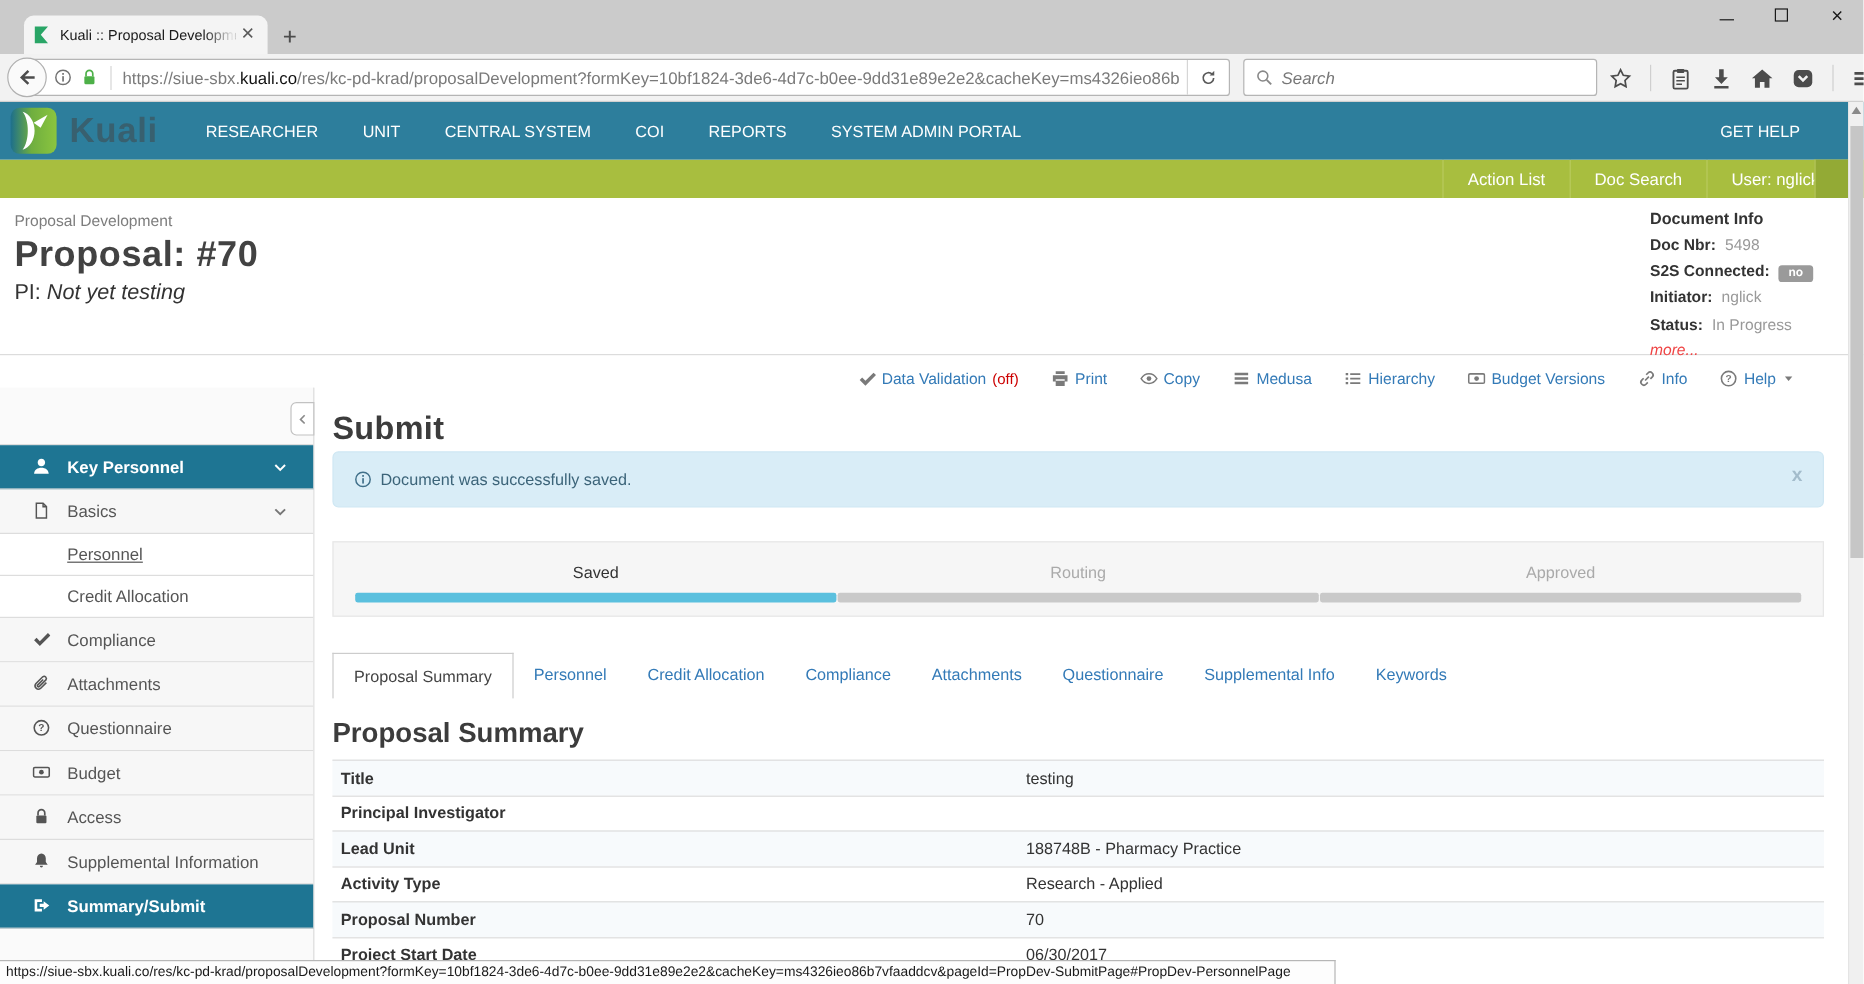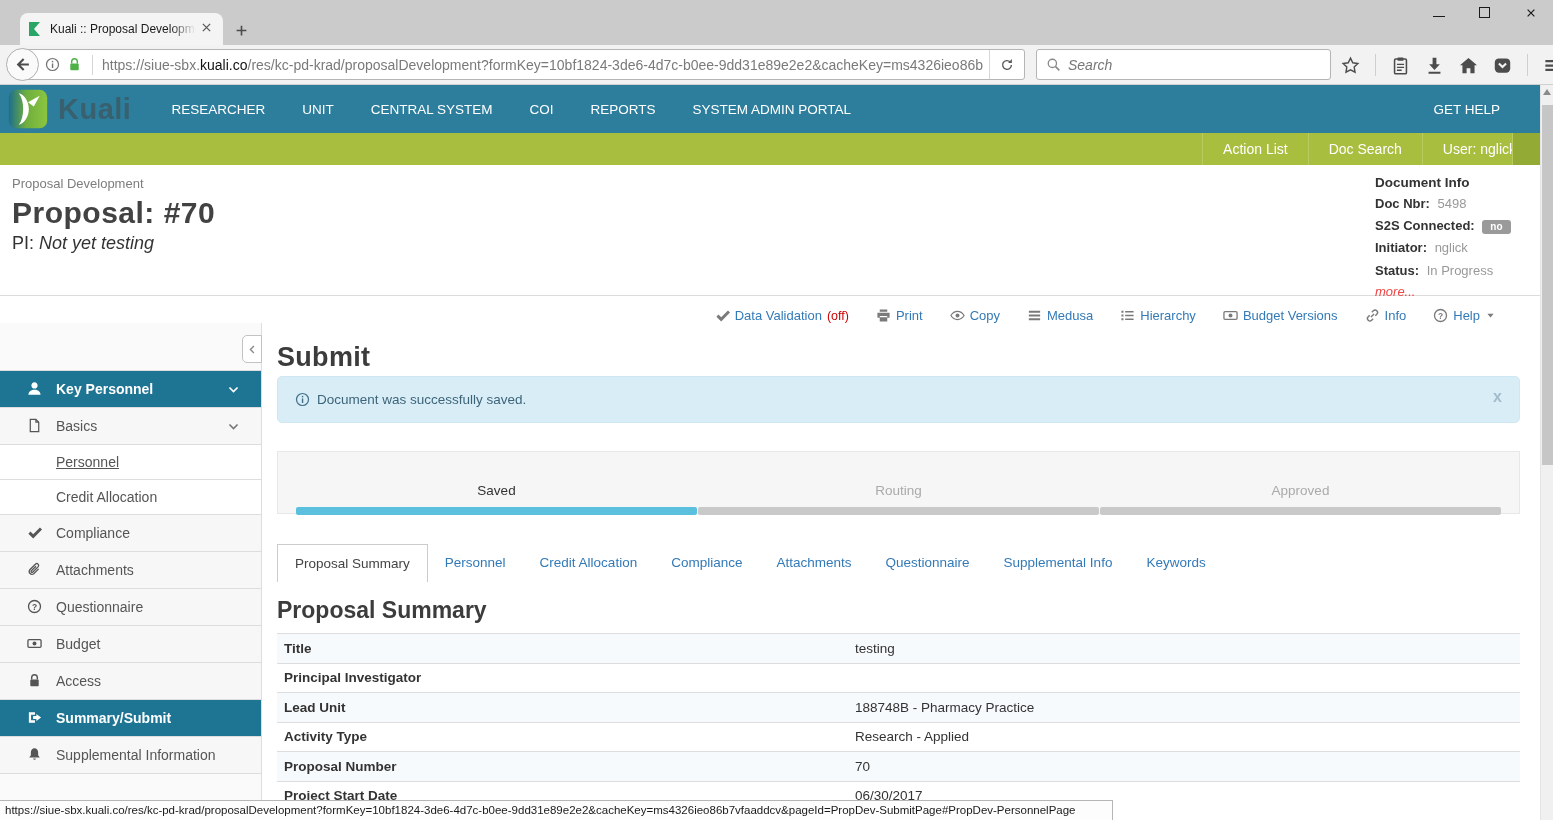--- a/index.html
+++ b/index.html
@@ -112,21 +112,21 @@
 
   .main { flex:1; background:#fff; padding-left:15px; overflow:hidden; }
   .page-title { font-size:27px; color:#3c3c3c; font-weight:bold; letter-spacing:.3px; margin-top:19px; }
   .alert-info { margin-top:3px; width:1243px; height:47px; background:#d9edf7; border:1px solid #cfe7f3;
        border-radius:5px; display:flex; align-items:center; padding:0 17px; position:relative; }
   .alert-info .aicon { width:15px; height:15px; color:#41708a; margin-right:7px; flex:none; }
   .alert-text { font-size:13.5px; color:#3c6479; }
   .alert-close { position:absolute; right:17px; top:11px; color:#a3bccb; font-weight:bold; font-size:16px; }
 
   .progress-panel { margin-top:28px; width:1243px; height:63px; background:#f6f6f6; border:1px solid #e7e7e7;
-       display:flex; gap:1px; padding:31px 18px 0; }
+       display:flex; gap:1px; padding:18px 18px 0; }
   .step { flex:1; text-align:center; }
   .step-label { font-size:13.5px; color:#aaa; margin-bottom:9px; }
   .step.active .step-label { color:#333; }
   .step-bar { height:8px; background:#c9c9c9; border-radius:2px; }
   .step.active .step-bar { background:#5bc0de; }
 
   .tabs-row { margin-top:30px; display:flex; align-items:stretch; height:38px; }
   .tab-item { font-size:13.5px; color:#337ab7; padding:11px 17px; cursor:default; white-space:nowrap; }
   .tab-item.active { color:#444; background:#fff; border:1px solid #ccc; border-bottom:none; padding:11px 17px; }
 
@@ -537,37 +537,37 @@
           <span class="sicon">
             <svg viewBox="0 0 16 16" width="15" height="15">
               <path fill="none" stroke="currentColor" stroke-width="1.5" d="M5 7V4.8a3 3 0 0 1 6 0V7"></path>
               <rect x="3.5" y="7" width="9" height="7" rx="1" fill="currentColor"></rect>
             </svg>
           </span>
           <span class="side-label">Access</span>
 
         </div>
 
+        <div class="side-item">
+          <span class="sicon">
+            <svg viewBox="0 0 16 16" width="15" height="15">
+              <path fill="currentColor" d="M8 1.3c2.3 0 3.9 1.9 3.9 4.3v3.2l1.7 2.5H2.4l1.7-2.5V5.6C4.1 3.2 5.7 1.3 8 1.3zM6.6 12.3h2.8a1.4 1.4 0 0 1-2.8 0z"></path>
+            </svg>
+          </span>
+          <span class="side-label">Supplemental Information</span>
+
+        </div>
+
         <div class="side-item selected">
           <span class="sicon">
             <svg viewBox="0 0 16 16" width="15" height="15">
               <path fill="currentColor" d="M2 2.5h6.5V5H4.3v6h4.2v2.5H2zM10 4.2L15 8l-5 3.8V9.5H6.5v-3H10z"></path>
             </svg>
           </span>
           <span class="side-label">Summary/Submit</span>
-
-        </div>
-
-        <div class="side-item">
-          <span class="sicon">
-            <svg viewBox="0 0 16 16" width="15" height="15">
-              <path fill="currentColor" d="M8 1.3c2.3 0 3.9 1.9 3.9 4.3v3.2l1.7 2.5H2.4l1.7-2.5V5.6C4.1 3.2 5.7 1.3 8 1.3zM6.6 12.3h2.8a1.4 1.4 0 0 1-2.8 0z"></path>
-            </svg>
-          </span>
-          <span class="side-label">Supplemental Information</span>
 
         </div>
       </div>
   </div>
 
   <div class="main">
     <div class="page-title">Submit</div>
 
     <div class="alert-info">
       <span class="aicon">

